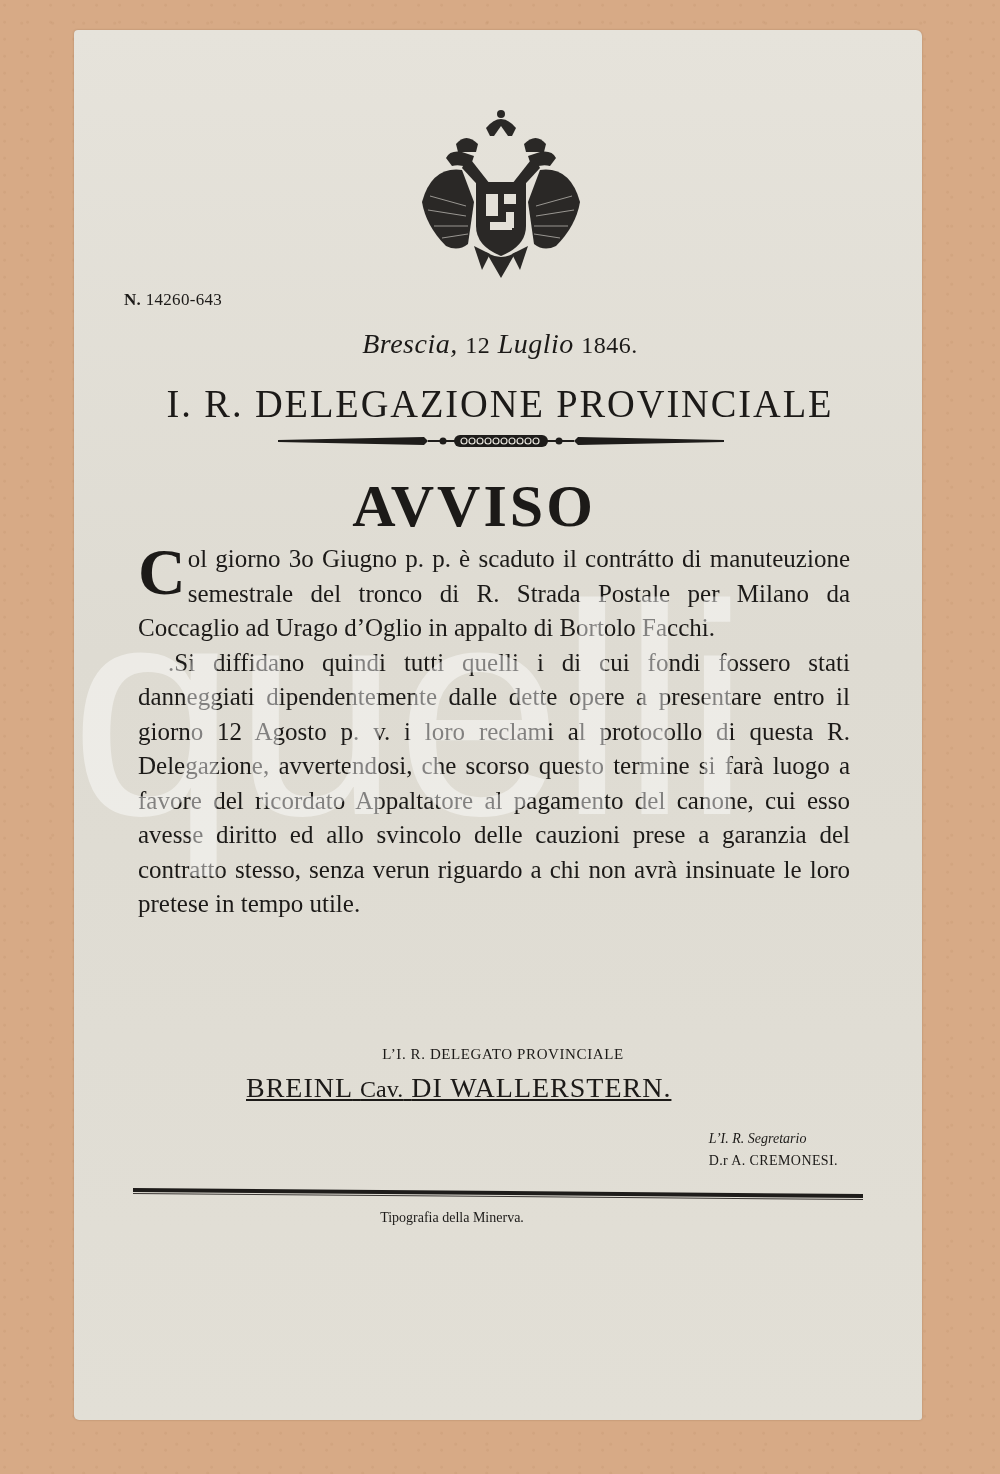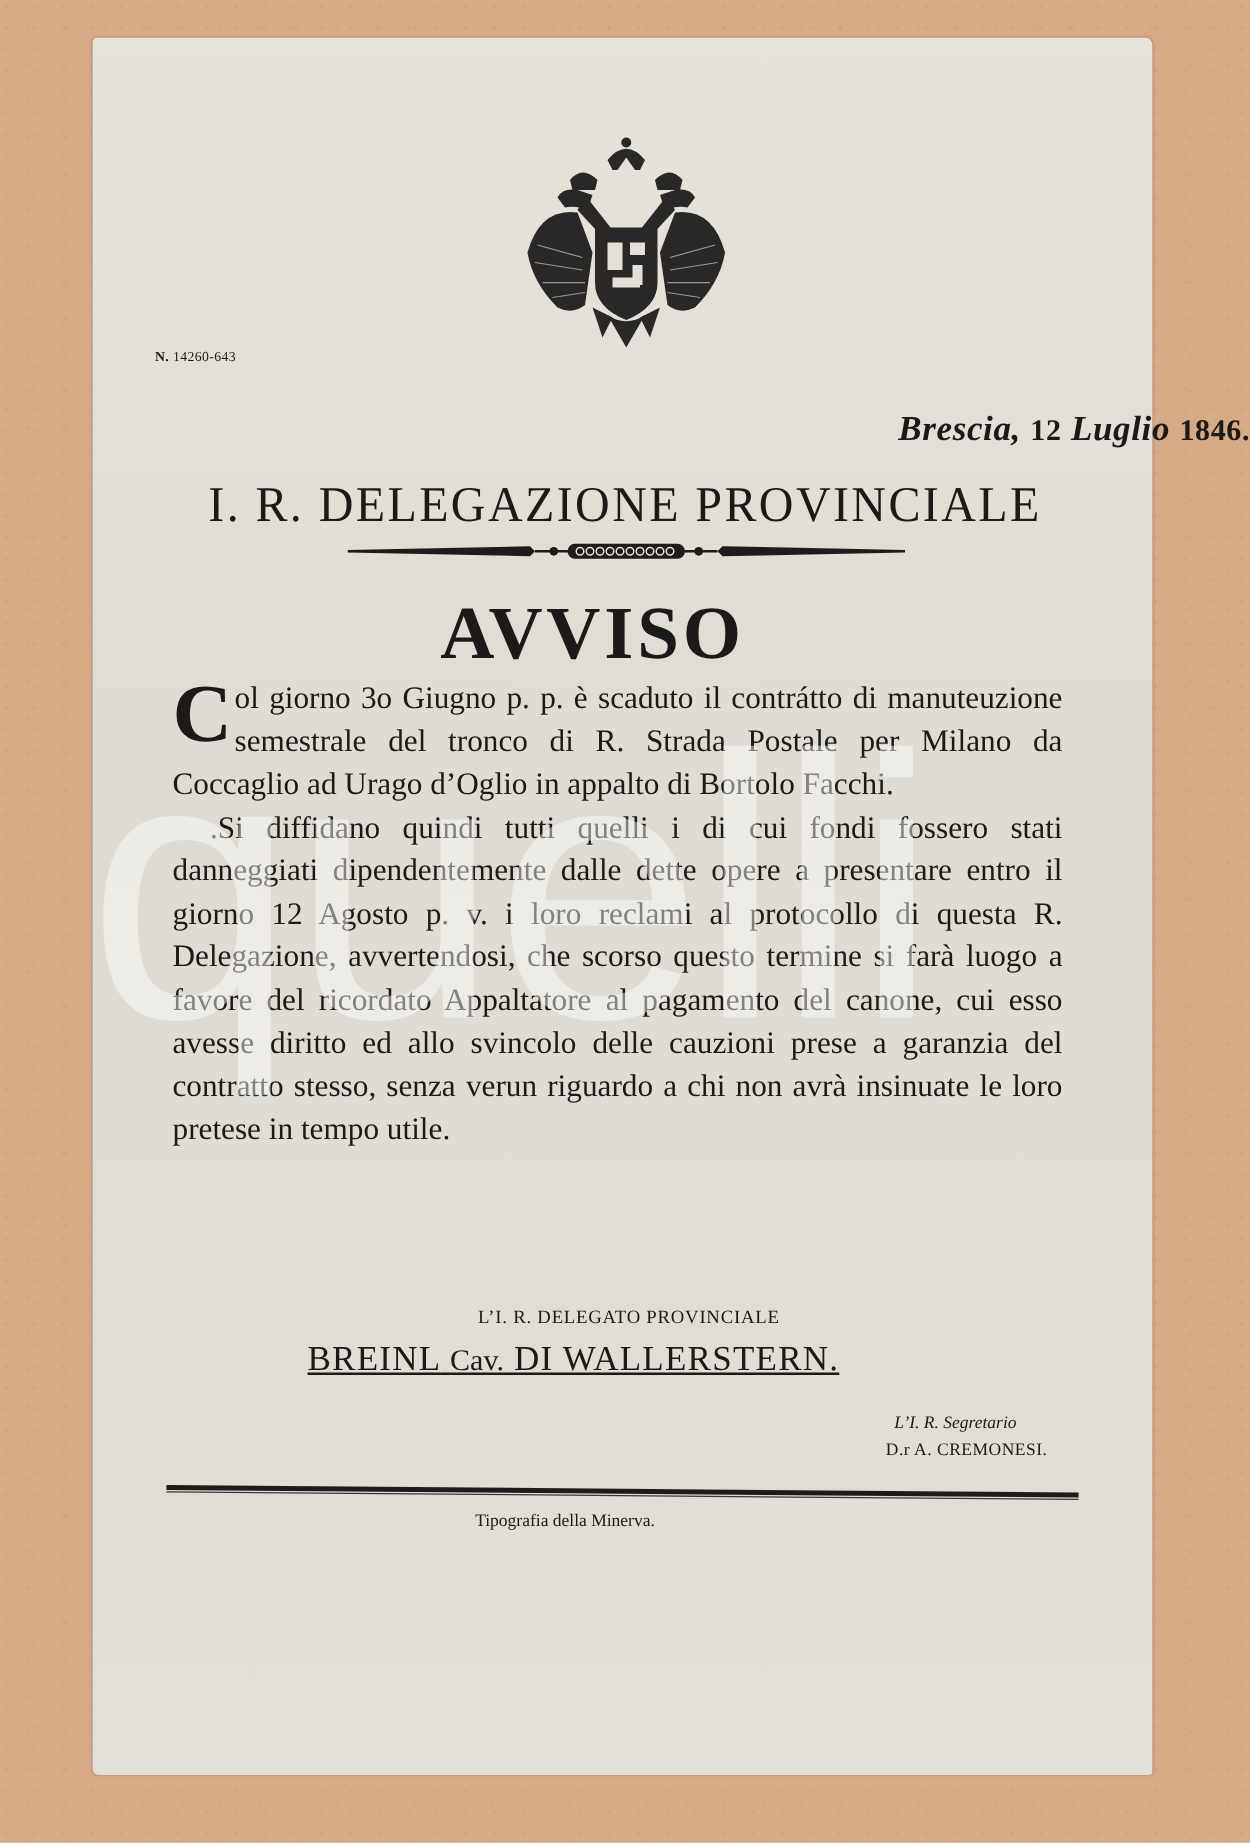--- a/index.html
+++ b/index.html
@@ -33,35 +33,34 @@
     .emblem {
       position: absolute;
       left: 416px;
       top: 106px;
       width: 170px;
       height: 172px;
     }
     .protocol-no {
       position: absolute;
       left: 124px;
-      top: 280px;
-      font-size: 11px;
+      top: 290px;
+      font-size: 17px;
       letter-spacing: 0.3px;
     }
     .protocol-no b { font-weight: bold; }
     .date-line {
       position: absolute;
       left: 0;
       width: 1000px;
       top: 328px;
-      text-align: right;
+      text-align: center;
       font-size: 28px;
       font-style: italic;
       letter-spacing: 0.5px;
-      font-weight: bold;
     }
     .date-line .num { font-style: normal; font-size: 24px; }
     .office-title {
       position: absolute;
       left: 0;
       width: 1000px;
       top: 380px;
       text-align: center;
       font-size: 40px;
       letter-spacing: 2px;
@@ -121,21 +120,21 @@
       top: 1072px;
       font-size: 28px;
       letter-spacing: 1px;
       text-decoration: underline;
     }
     .sig-name .cav { font-size: 24px; letter-spacing: 0; }
     .secretary {
       position: absolute;
       right: 162px;
       top: 1128px;
-      text-align: center;
+      text-align: left;
       font-size: 14px;
       line-height: 22px;
     }
     .secretary .role { font-style: italic; padding-right: 18px; }
     .secretary .name { letter-spacing: 0.4px; }
     .bottom-rule {
       position: absolute;
       left: 133px;
       top: 1186px;
       width: 730px;

